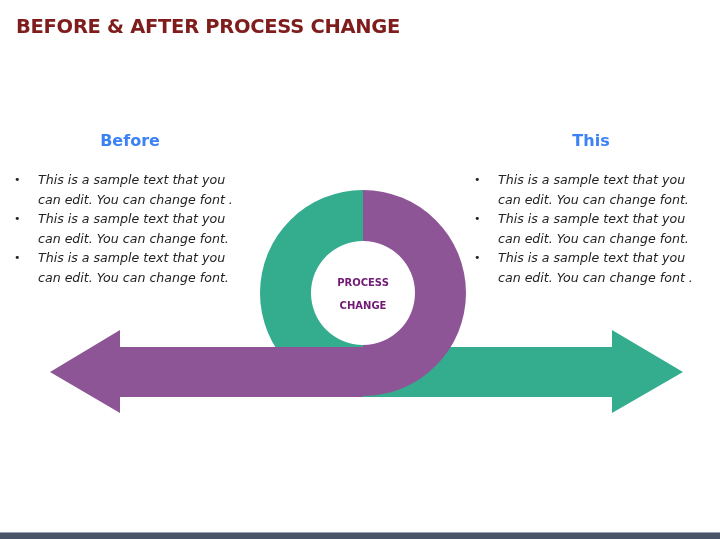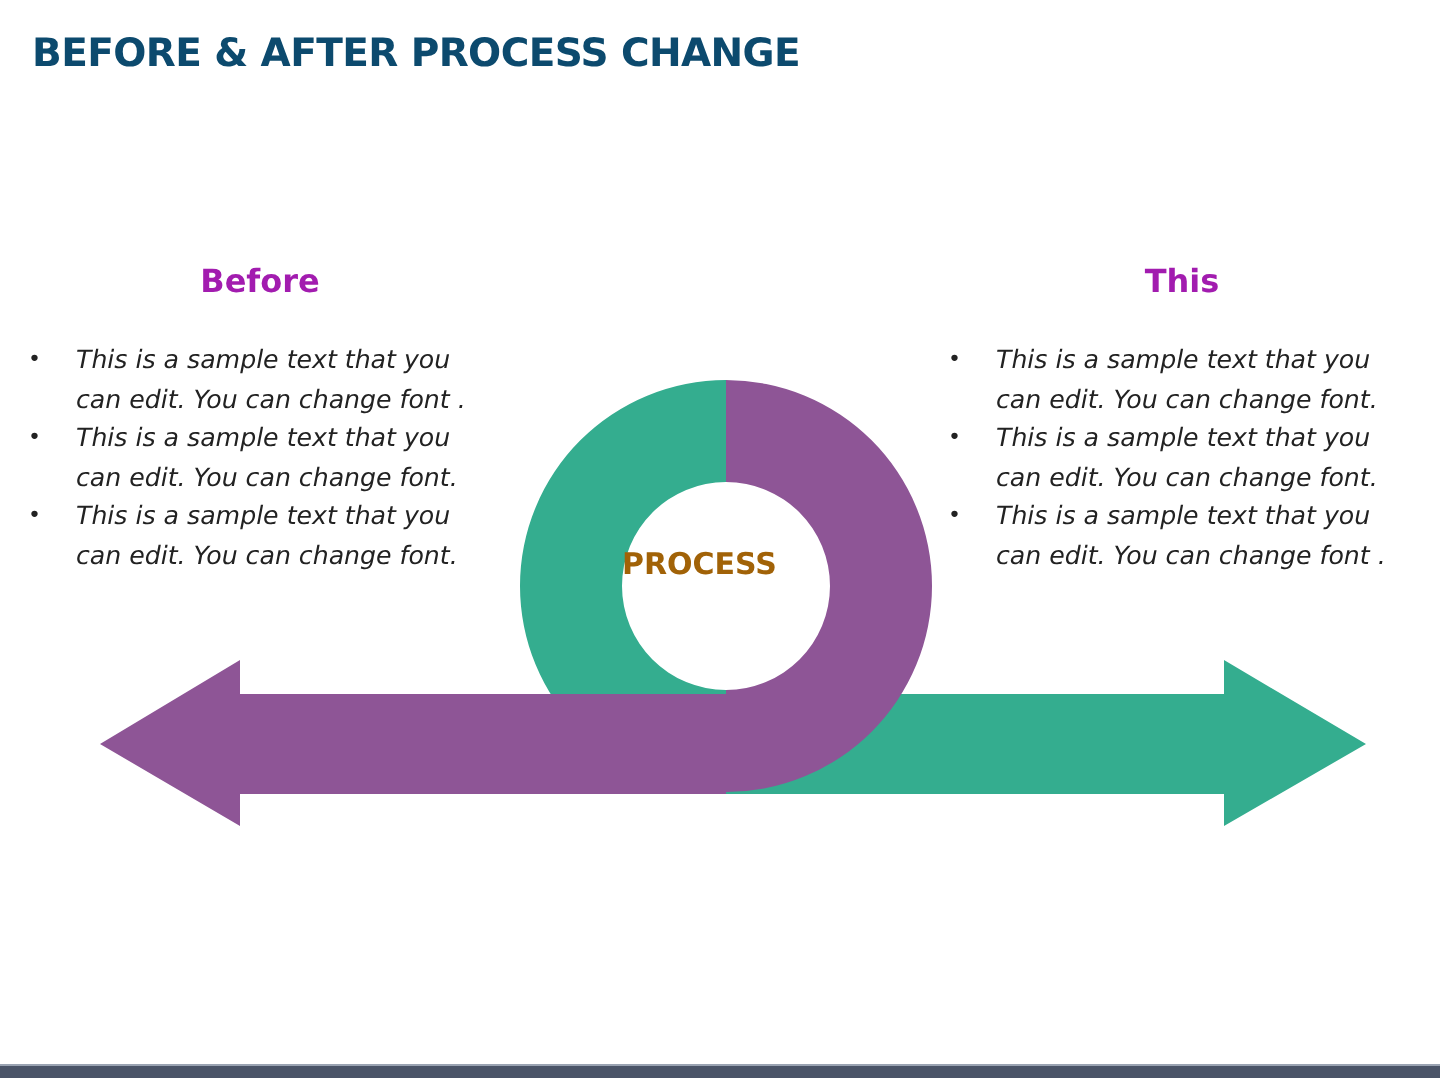--- a/index.html
+++ b/index.html
@@ -4,39 +4,39 @@
   <style>
     html, body { margin: 0; padding: 0; }
     body {
       width: 720px; height: 539px; position: relative; overflow: hidden;
       background: #ffffff;
       font-family: "DejaVu Sans", "Liberation Sans", sans-serif;
       color: #1a1a1a;
     }
     .title {
       position: absolute; left: 16px; top: 15px;
-      font-size: 19.5px; font-weight: bold; letter-spacing: -0.3px; color: #0c4a6e;
+      font-size: 19.5px; font-weight: bold; letter-spacing: -0.3px; color: #7f1d1d;
     }
     .col-heading {
-      position: absolute; font-size: 16px; font-weight: bold; color: #a21caf;
+      position: absolute; font-size: 16px; font-weight: bold; color: #3b82f6;
       transform: translateX(-50%);
       text-align: center;
     }
     .bullets {
       position: absolute; margin: 0; padding: 0; list-style: none;
       font-size: 12.6px; font-style: italic; line-height: 19.5px; color: #222;
     }
     .bullets li { position: relative; padding-left: 24px; width: 210px; }
     .bullets li .dot {
       position: absolute; left: 0; top: 0; font-style: normal; font-size: 11px;
     }
     svg.diagram { position: absolute; left: 0; top: 0; }
     .center-label {
       position: absolute; left: 311px; top: 271px; width: 104px;
-      font-weight: bold; font-size: 15px; line-height: 23px; color: #a16207;
+      text-align: center; font-weight: bold; font-size: 10px; line-height: 23px; color: #701a75;
     }
     .bottom-bar {
       position: absolute; left: 0; bottom: 0; width: 720px; height: 6px;
       background: #4a5468; border-top: 1px solid #9aa3b2;
     }
   </style>
 </head>
 <body>
 
 <div class="title">BEFORE &amp; AFTER PROCESS CHANGE</div>
@@ -79,15 +79,16 @@
 
   <path fill="#34ad8f" d="M 363 190 A 103 103 0 0 0 363 396 L 363 345 A 52 52 0 0 1 363 241 Z"></path>
 
   <path fill="#8e5596" d="M 363 190 A 103 103 0 0 1 363 396 L 363 397 L 120 397 L 120 413 L 50 372 L 120 330 L 120 347 L 363 347 L 363 345 A 52 52 0 0 0 363 241 Z"></path>
 
   <circle cx="363" cy="293" r="51" fill="#ffffff"></circle>
 </svg>
 
 <div class="center-label">
   <div>PROCESS</div>
+  <div>CHANGE</div>
 </div>
 
 <div class="bottom-bar"></div>
 
 </body></html>

